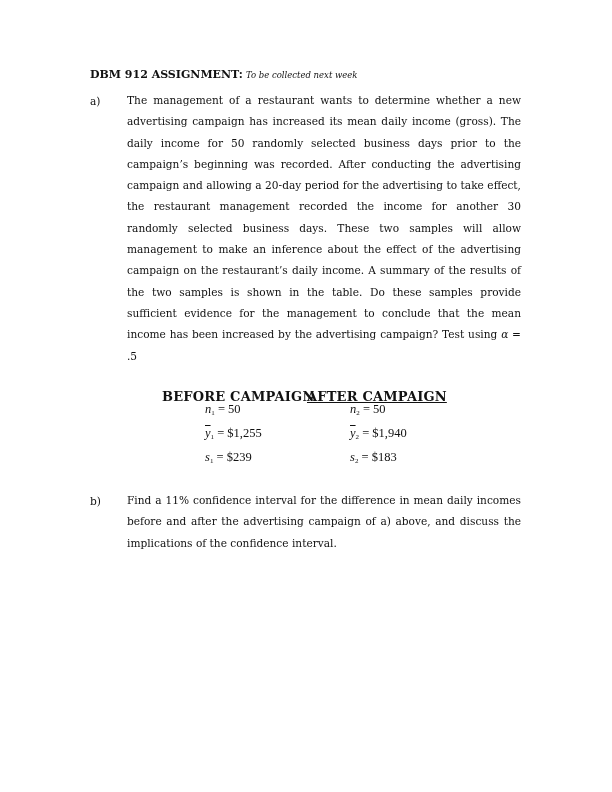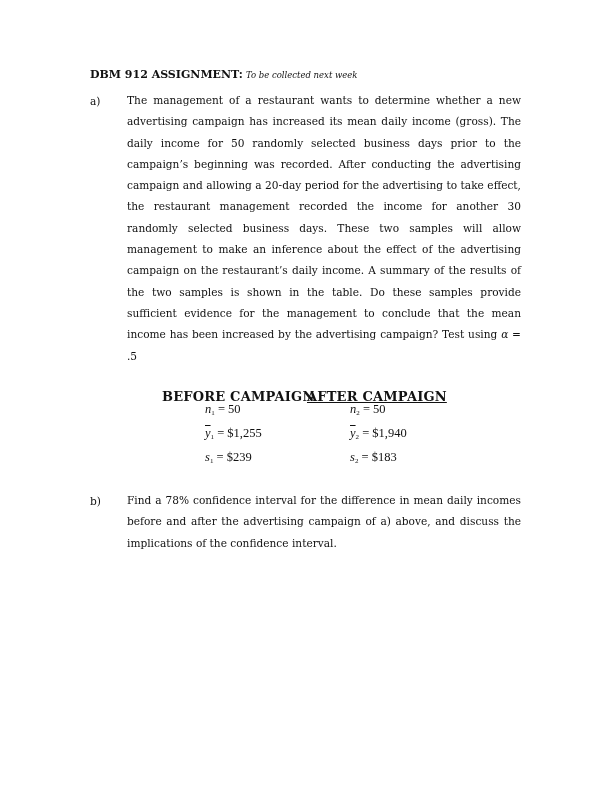--- a/index.html
+++ b/index.html
@@ -52,16 +52,16 @@
     <div class="col col2">
       <div class="colh">AFTER CAMPAIGN</div>
       <div class="row r1"><span class="var">n</span><sub>2</sub><span> = 50</span></div>
       <div class="row r2"><span class="ybar">y</span><sub>2</sub><span> = $1,940</span></div>
       <div class="row r3"><span class="var">s</span><sub>2</sub><span> = $183</span></div>
     </div>
   </div>
 
   <div class="q qb">
     <span class="lbl">b)</span>
-    <div class="body">Find a 78% confidence interval for the difference in mean daily incomes before and after the advertising campaign of a) above, and discuss the implications of the confidence interval.</div>
+    <div class="body">Find a 11% confidence interval for the difference in mean daily incomes before and after the advertising campaign of a) above, and discuss the implications of the confidence interval.</div>
   </div>
 
 </div>
 
 </body></html>

